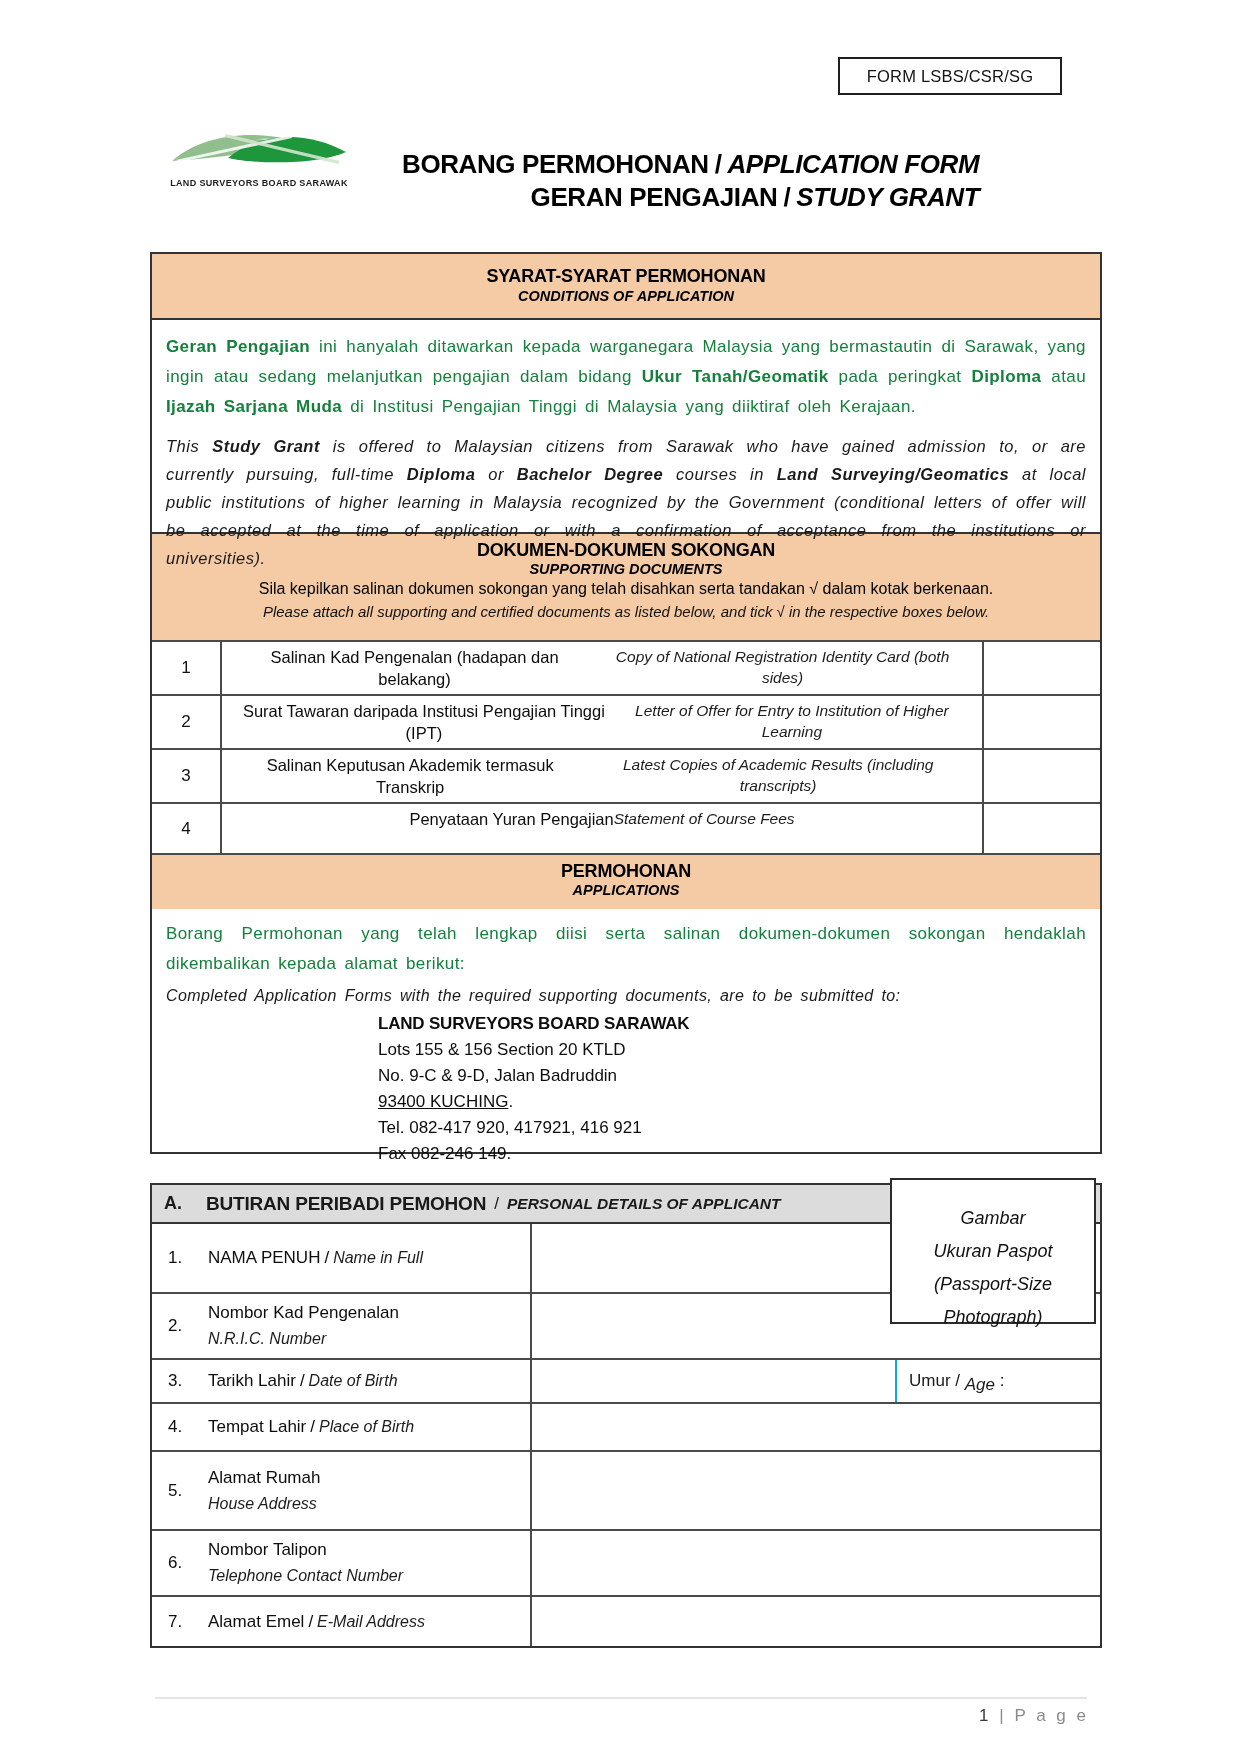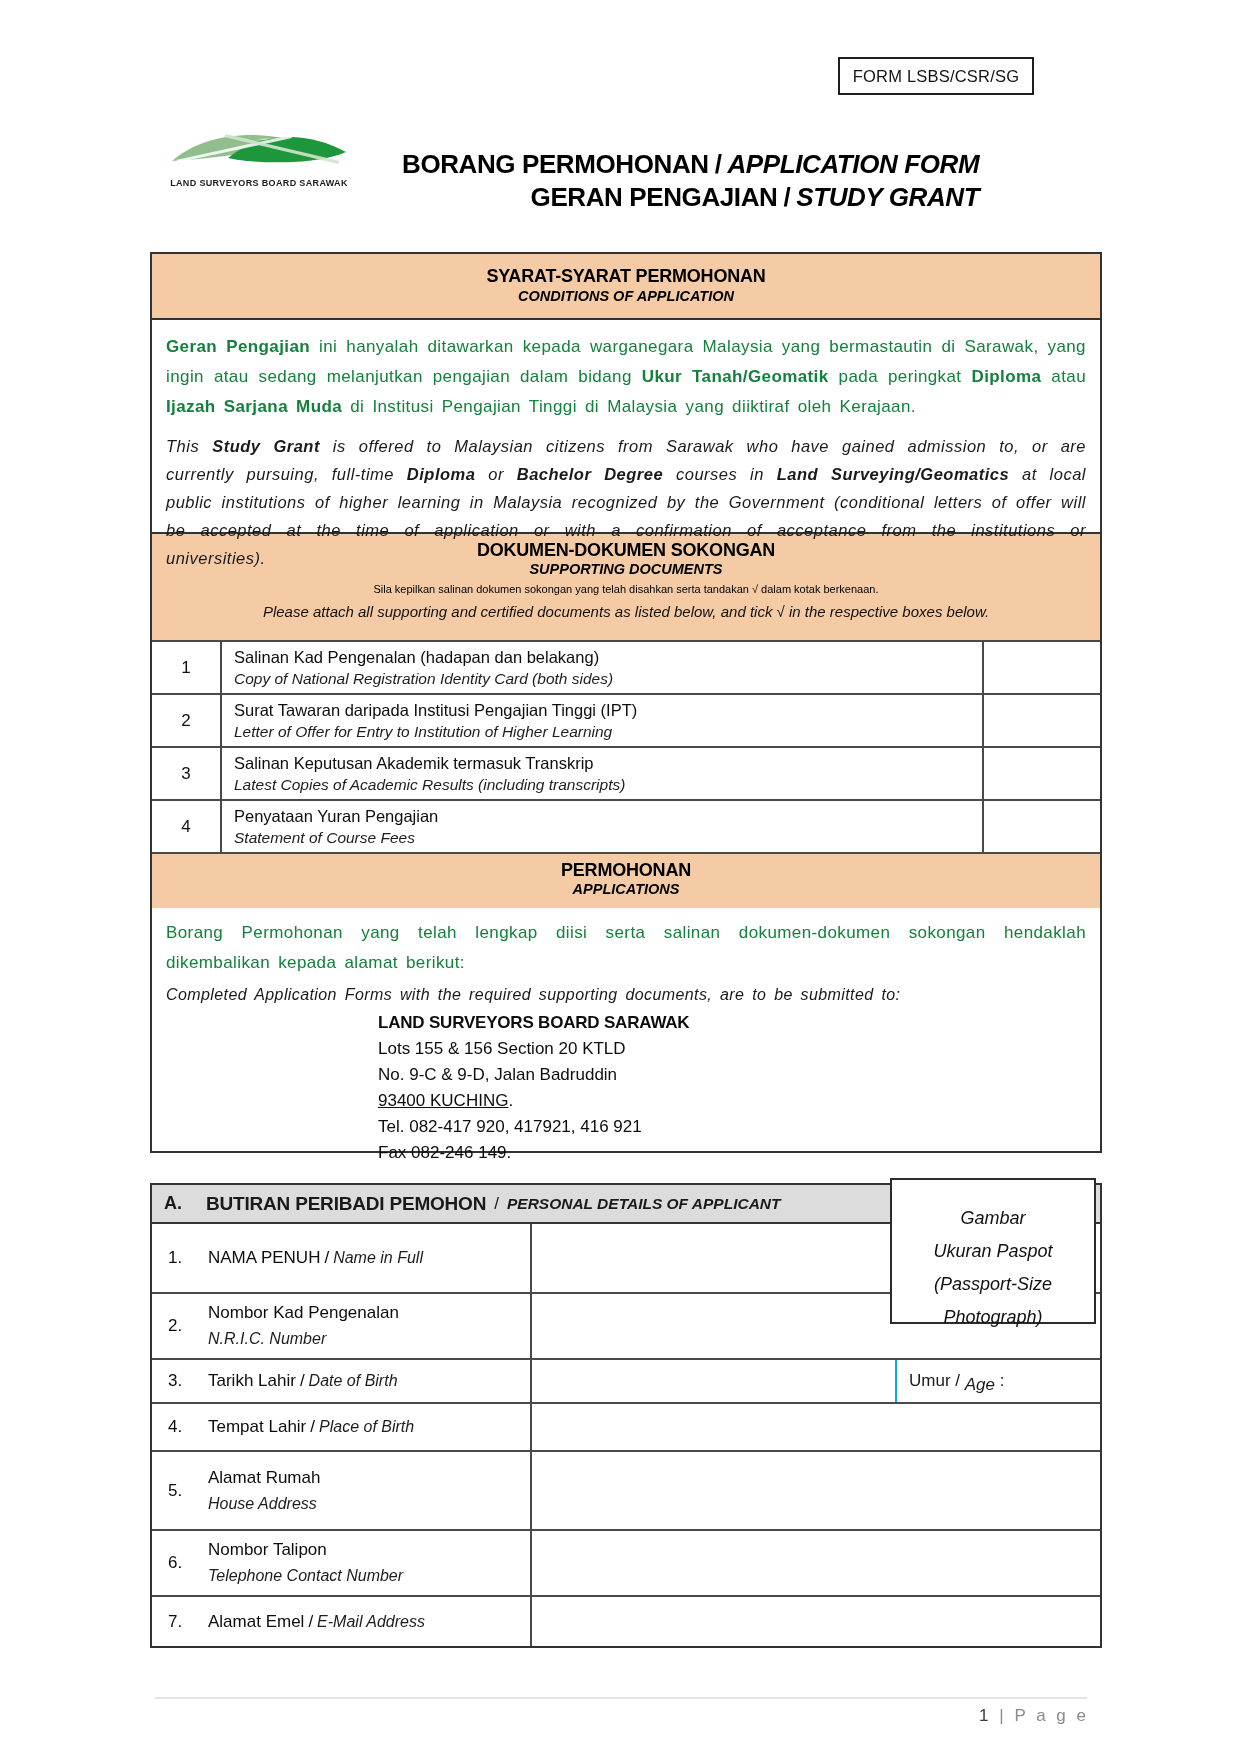--- a/index.html
+++ b/index.html
@@ -9,21 +9,21 @@
     width: 1241px; height: 1754px;
     background: #ffffff;
     font-family: "Liberation Sans", sans-serif;
     color: #1a1a1a;
     overflow: hidden;
   }
 
   
   .form-code-box {
     position: absolute; left: 838px; top: 57px;
-    width: 196px; height: 38px;
+    width: 224px; height: 38px;
     border: 2px solid #1f1f1f;
     display: flex; align-items: center; justify-content: center;
     font-size: 16.5px; letter-spacing: .2px; color: #141414;
   }
   .logo { position: absolute; left: 170px; top: 128px; width: 178px; }
   .logo-caption {
     margin-top: 2px; text-align: center;
     font-size: 9px; font-weight: bold; letter-spacing: .35px; color: #1c1c1c;
     white-space: nowrap;
   }
@@ -49,34 +49,34 @@
     font-size: 17px; line-height: 30px; text-align: justify;
     letter-spacing: .4px; word-spacing: 3px; color: #15803d;
   }
   .p-en {
     margin-top: 10px;
     font-size: 16.5px; font-style: italic; line-height: 28px; text-align: justify;
     letter-spacing: .5px; word-spacing: 4px; color: #1a1a1a;
   }
 
   .peach-2 { height: 106px; padding-top: 6px; }
-  .peach-note-my { font-size: 11px; line-height: 24px; color: #000; }
+  .peach-note-my { font-size: 16px; line-height: 24px; color: #000; }
   .peach-note-en { font-size: 15px; font-style: italic; line-height: 22px; color: #111; }
 
   .doc-row {
     display: grid; grid-template-columns: 68px 1fr 116px;
     min-height: 51px; border-top: 2px solid #4a4a4a; background: #fff;
   }
   .doc-num {
     display: flex; align-items: center; justify-content: center;
     font-size: 17px; color: #111;
   }
   .doc-desc {
     border-left: 2px solid #4a4a4a; border-right: 2px solid #4a4a4a;
-    padding: 4px 12px; display: flex; flex-direction: column; justify-content: center;
+    padding: 4px 12px; display: flex; flex-direction: row; justify-content: center; text-align: center;
   }
   .doc-desc .my { font-size: 16.5px; line-height: 22px; color: #0d0d0d; }
   .doc-desc .en { font-size: 15.5px; font-style: italic; line-height: 21px; color: #1d1d1d; }
   .doc-check { background: #fff; }
 
   .peach-3 { height: 56px; padding-top: 6px; border-top: 2px solid #4a4a4a; }
 
   .app-body { height: 243px; padding: 10px 14px 0 14px; background: #fff; }
   .app-en { margin-top: 4px; font-size: 16px; font-style: italic; letter-spacing: .4px; word-spacing: 3px; line-height: 26px; }
   .address { margin-left: 212px; margin-top: 2px; font-size: 17px; line-height: 26px; color: #0d0d0d; }

